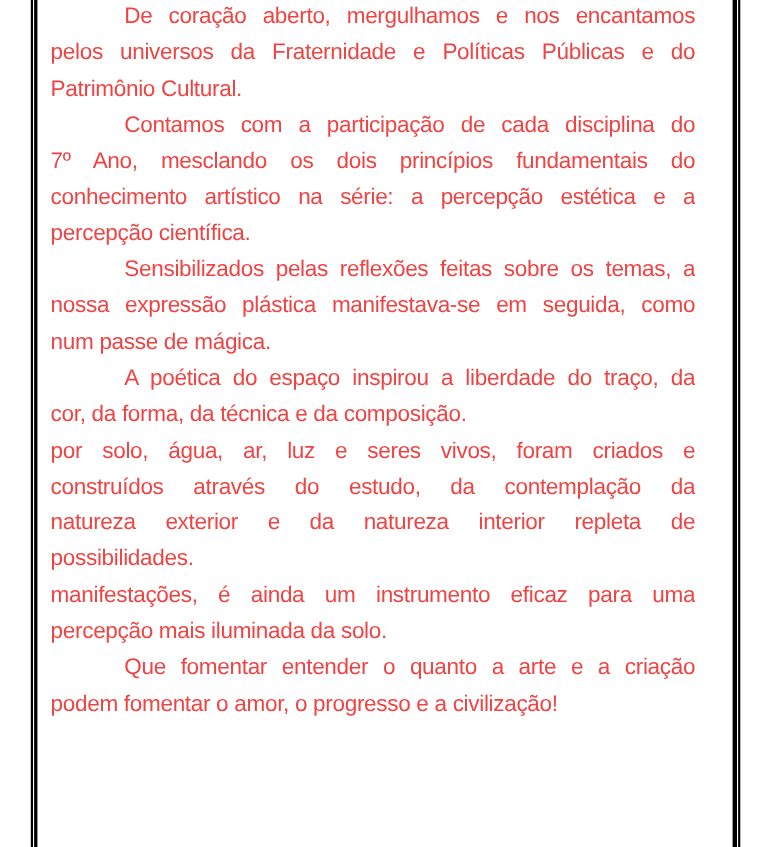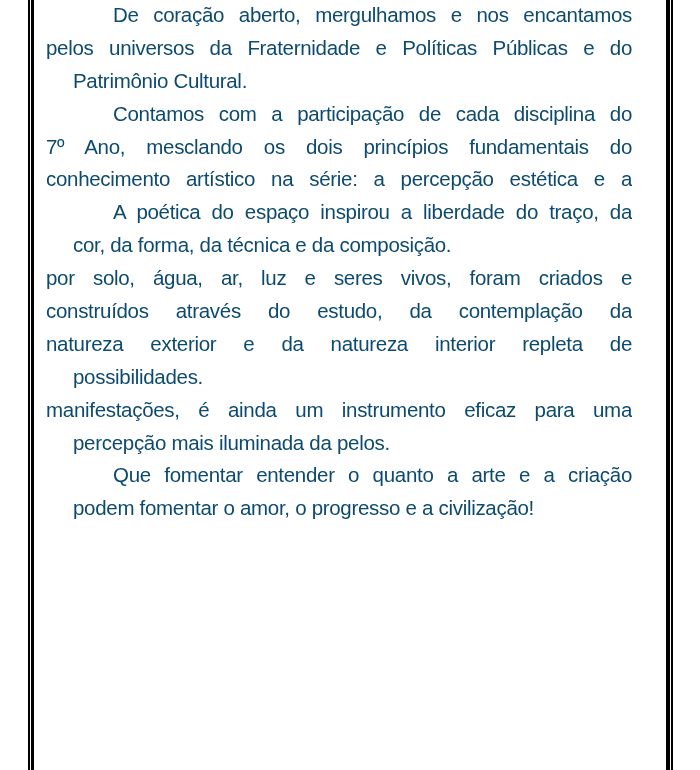--- a/index.html
+++ b/index.html
@@ -29,54 +29,60 @@
   }
   .para { margin: 0; padding: 0; }
   .line {
     display: block;
     height: 32.9px;
     overflow: hidden;
     text-align: justify;
     text-align-last: justify;
   }
   .line.first { text-indent: 67px; }
-  .line.end { text-align-last: left; margin-left: 27px; }
+  .line.end { text-align-last: left; }
   .b { font-weight: 400; }
 </style>
 </head>
 <body style="background: rgb(255, 255, 255);">
 
 <div class="page">
   <div class="vline left-thin" style="background: rgb(0, 0, 0);"></div>
   <div class="vline left-thick" style="background: rgb(0, 0, 0);"></div>
   <div class="vline right-thick" style="background: rgb(0, 0, 0);"></div>
   <div class="vline right-thin" style="background: rgb(0, 0, 0);"></div>
-  <div class="textbox" id="textbox" style="color: #0c4a6e;">
+  <div class="textbox" id="textbox" style="color: #ef4444;">
       <p class="para">
         <span class="line first"><span>De coração aberto, mergulhamos e nos encantamos</span></span>
         <span class="line"><span>pelos universos da </span><span class="b">Fraternidade e Políticas Públicas</span><span> e do</span></span>
         <span class="line end"><span class="b">Patrimônio Cultural</span><span>.</span></span>
       </p>
       <p class="para">
         <span class="line first"><span>Contamos com a participação de cada disciplina do</span></span>
         <span class="line"><span>7º Ano, mesclando os dois princípios fundamentais do</span></span>
         <span class="line"><span>conhecimento artístico na série: a percepção estética e a</span></span>
+        <span class="line end"><span>percepção científica.</span></span>
+      </p>
+      <p class="para">
+        <span class="line first"><span>Sensibilizados pelas reflexões feitas sobre os temas, a</span></span>
+        <span class="line"><span>nossa expressão plástica manifestava-se em seguida, como</span></span>
+        <span class="line end"><span>num passe de mágica.</span></span>
       </p>
       <p class="para">
         <span class="line first"><span>A poética do espaço inspirou a liberdade do traço, da</span></span>
         <span class="line end"><span>cor, da forma, da técnica e da composição.</span></span>
       </p>
       <p class="para">
         <span class="line"><span>por solo, água, ar, luz e seres vivos, foram criados e</span></span>
         <span class="line"><span>construídos através do estudo, da contemplação da</span></span>
         <span class="line"><span>natureza exterior e da natureza interior repleta de</span></span>
         <span class="line end"><span>possibilidades.</span></span>
       </p>
       <p class="para">
         <span class="line"><span>manifestações, é ainda um instrumento eficaz para uma</span></span>
-        <span class="line end"><span>percepção mais iluminada da pelos.</span></span>
+        <span class="line end"><span>percepção mais iluminada da solo.</span></span>
       </p>
       <p class="para">
         <span class="line first"><span>Que fomentar entender o quanto a arte e a criação</span></span>
         <span class="line end"><span>podem fomentar o amor, o progresso e a civilização!</span></span>
       </p>
     </div>
 </div>
 
 </body></html>

